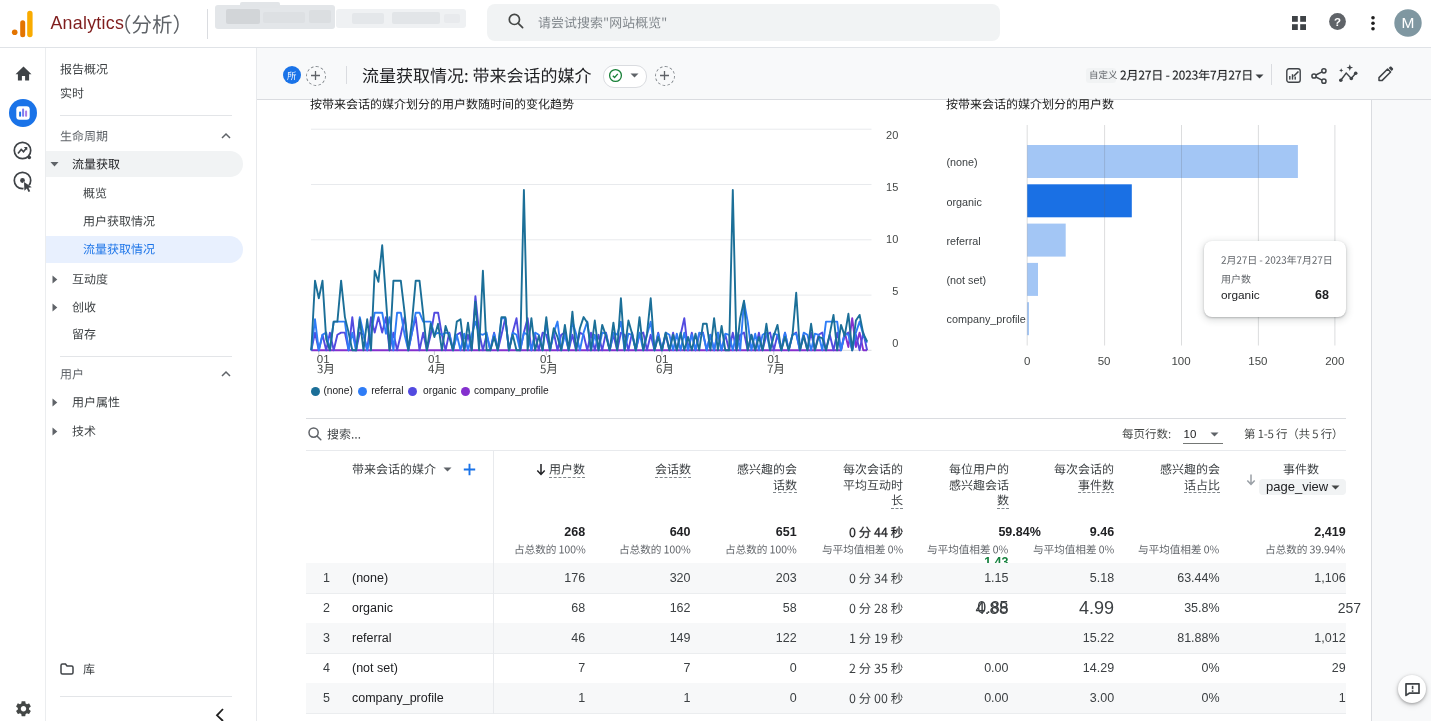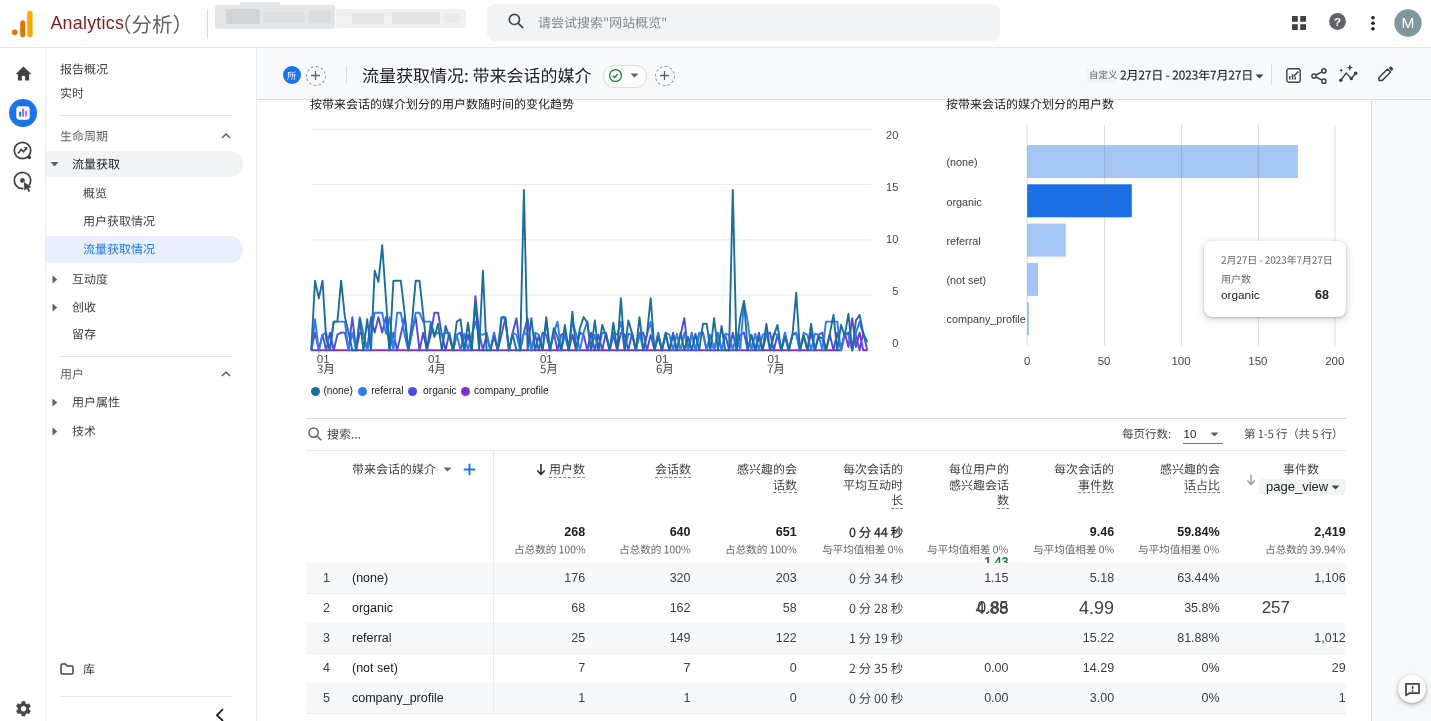--- a/index.html
+++ b/index.html
@@ -593,21 +593,21 @@
 <div style="position:absolute;left:1258.5px;top:479px;width:87px;height:16px;background:#f1f3f4;border-radius:4px;"></div>
 <div style="position:absolute;left:1266.0px;top:478.7px;font-family:Liberation Sans,sans-serif;font-size:13px;color:#202124;line-height:16.6px;white-space:pre">page_view</div>
 <svg style="position:absolute;left:1331px;top:485px;overflow:visible" width="9" height="5" viewBox="0 0 9 5">
     <path d="M0.5 0.5h8L4.5 4.6z" fill="#444746"></path>
   </svg>
 <div style="position:absolute;left:185.2px;top:523.0px;width:400px;text-align:right;font-family:Liberation Sans,sans-serif;font-size:12.5px;font-weight:700;color:#202124;line-height:18.0px;white-space:pre">268</div>
 <div style="position:absolute;left:290.5px;top:523.0px;width:400px;text-align:right;font-family:Liberation Sans,sans-serif;font-size:12.5px;font-weight:700;color:#202124;line-height:18.0px;white-space:pre">640</div>
 <div style="position:absolute;left:396.6px;top:523.0px;width:400px;text-align:right;font-family:Liberation Sans,sans-serif;font-size:12.5px;font-weight:700;color:#202124;line-height:18.0px;white-space:pre">651</div>
 <div style="position:absolute;left:608.5px;top:553px;width:400px;text-align:right;font-family:Liberation Sans,sans-serif;font-size:12.5px;font-weight:700;color:#15803d;line-height:18.0px;white-space:pre">1.43</div>
 <div style="position:absolute;left:714.1px;top:523.0px;width:400px;text-align:right;font-family:Liberation Sans,sans-serif;font-size:12.5px;font-weight:700;color:#202124;line-height:18.0px;white-space:pre">9.46</div>
-<div style="position:absolute;left:819.6px;top:523.0px;width:400px;text-align:right;font-family:Liberation Sans,sans-serif;font-size:12.5px;font-weight:700;color:#202124;line-height:18.0px;white-space:pre">59.84%</div>
+<div style="position:absolute;left:819.6px;top:523.0px;width:400px;text-align:center;font-family:Liberation Sans,sans-serif;font-size:12.5px;font-weight:700;color:#202124;line-height:18.0px;white-space:pre">59.84%</div>
 <div style="position:absolute;left:945.6px;top:523.0px;width:400px;text-align:right;font-family:Liberation Sans,sans-serif;font-size:12.5px;font-weight:700;color:#202124;line-height:18.0px;white-space:pre">2,419</div>
 <div style="position:absolute;left:848.8px;top:525.8px;line-height:0"><svg width="54.2" height="12.5" viewBox="0 0 4337 1000" style="overflow:visible;" fill="#202124" stroke="#202124" stroke-width="22">
       <path transform="translate(0,880)" d="M278 13C417 13 506 -113 506 -369C506 -623 417 -746 278 -746C138 -746 50 -623 50 -369C50 -113 138 13 278 13ZM278 -61C195 -61 138 -154 138 -369C138 -583 195 -674 278 -674C361 -674 418 -583 418 -369C418 -154 361 -61 278 -61Z"></path>
       <path transform="translate(779,880)" d="M673 -822 604 -794C675 -646 795 -483 900 -393C915 -413 942 -441 961 -456C857 -534 735 -687 673 -822ZM324 -820C266 -667 164 -528 44 -442C62 -428 95 -399 108 -384C135 -406 161 -430 187 -457V-388H380C357 -218 302 -59 65 19C82 35 102 64 111 83C366 -9 432 -190 459 -388H731C720 -138 705 -40 680 -14C670 -4 658 -2 637 -2C614 -2 552 -2 487 -8C501 13 510 45 512 67C575 71 636 72 670 69C704 66 727 59 748 34C783 -5 796 -119 811 -426C812 -436 812 -462 812 -462H192C277 -553 352 -670 404 -798Z"></path>
       <path transform="translate(2003,880)" d="M340 0H426V-202H524V-275H426V-733H325L20 -262V-202H340ZM340 -275H115L282 -525C303 -561 323 -598 341 -633H345C343 -596 340 -536 340 -500Z"></path>
       <path transform="translate(2558,880)" d="M340 0H426V-202H524V-275H426V-733H325L20 -262V-202H340ZM340 -275H115L282 -525C303 -561 323 -598 341 -633H345C343 -596 340 -536 340 -500Z"></path>
       <path transform="translate(3337,880)" d="M493 -670C478 -561 452 -445 416 -368C433 -362 465 -347 479 -337C515 -418 545 -540 563 -657ZM775 -662C822 -576 869 -462 887 -387L955 -412C936 -487 889 -598 839 -684ZM839 -351C766 -154 609 -41 360 11C376 28 393 57 401 77C664 14 830 -112 909 -329ZM633 -840V-221H705V-840ZM372 -826C297 -793 165 -763 53 -745C61 -729 71 -704 74 -687C117 -693 164 -700 210 -709V-558H43V-488H201C161 -373 93 -243 30 -172C42 -154 60 -124 68 -103C118 -164 170 -263 210 -363V78H284V-385C317 -336 355 -274 371 -242L416 -301C397 -328 311 -439 284 -468V-488H425V-558H284V-725C333 -737 380 -751 418 -766Z"></path>
     </svg></div>
 <div style="position:absolute;left:513.5px;top:543.9px;line-height:0"><svg width="71.7" height="10.7" viewBox="0 0 6702 1000" style="overflow:visible;" fill="#5f6368">
       <path transform="translate(0,880)" d="M155 -382V79H228V16H768V74H844V-382H522V-582H926V-652H522V-840H446V-382ZM228 -55V-311H768V-55Z"></path>
@@ -712,33 +712,33 @@
     </svg></div>
 <div style="position:absolute;left:306px;top:622.5px;width:1040px;height:1px;background:#ebedef"></div>
 <div style="position:absolute;left:-70.0px;top:599.0px;width:400px;text-align:right;z-index:2;font-family:Liberation Sans,sans-serif;font-size:12.5px;color:#3c4043;line-height:18.0px;white-space:pre">2</div>
 <div style="position:absolute;left:352.0px;top:599.0px;z-index:2;font-family:Liberation Sans,sans-serif;font-size:12.5px;color:#202124;line-height:18.0px;white-space:pre">organic</div>
 <div style="position:absolute;left:185.2px;top:599.0px;width:400px;text-align:right;z-index:2;font-family:Liberation Sans,sans-serif;font-size:12.5px;color:#3c4043;line-height:18.0px;white-space:pre">68</div>
 <div style="position:absolute;left:290.5px;top:599.0px;width:400px;text-align:right;z-index:2;font-family:Liberation Sans,sans-serif;font-size:12.5px;color:#3c4043;line-height:18.0px;white-space:pre">162</div>
 <div style="position:absolute;left:396.6px;top:599.0px;width:400px;text-align:right;z-index:2;font-family:Liberation Sans,sans-serif;font-size:12.5px;color:#3c4043;line-height:18.0px;white-space:pre">58</div>
 <div style="position:absolute;left:608.5px;top:599.0px;width:400px;text-align:right;z-index:2;font-family:Liberation Sans,sans-serif;font-size:16px;color:#3c4043;line-height:18.0px;white-space:pre">0.85</div>
 <div style="position:absolute;left:714.1px;top:599.0px;width:400px;text-align:right;z-index:2;font-family:Liberation Sans,sans-serif;font-size:18px;color:#3c4043;line-height:18.0px;white-space:pre">4.99</div>
 <div style="position:absolute;left:819.6px;top:599.0px;width:400px;text-align:right;z-index:2;font-family:Liberation Sans,sans-serif;font-size:12.5px;color:#3c4043;line-height:18.0px;white-space:pre">35.8%</div>
-<div style="position:absolute;left:890px;top:599.0px;width:400px;text-align:right;z-index:2;font-family:Liberation Sans,sans-serif;font-size:17px;color:#3c4043;line-height:18.0px;white-space:pre">257</div>
+<div style="position:absolute;left:961px;top:599.0px;width:400px;text-align:right;z-index:2;font-family:Liberation Sans,sans-serif;font-size:14px;color:#3c4043;line-height:18.0px;white-space:pre">257</div>
 <div style="position:absolute;left:848.8px;top:601.8px;z-index:2;line-height:0"><svg width="54.2" height="12.5" viewBox="0 0 4337 1000" style="overflow:visible;" fill="#3c4043">
       <path transform="translate(0,880)" d="M278 13C417 13 506 -113 506 -369C506 -623 417 -746 278 -746C138 -746 50 -623 50 -369C50 -113 138 13 278 13ZM278 -61C195 -61 138 -154 138 -369C138 -583 195 -674 278 -674C361 -674 418 -583 418 -369C418 -154 361 -61 278 -61Z"></path>
       <path transform="translate(779,880)" d="M673 -822 604 -794C675 -646 795 -483 900 -393C915 -413 942 -441 961 -456C857 -534 735 -687 673 -822ZM324 -820C266 -667 164 -528 44 -442C62 -428 95 -399 108 -384C135 -406 161 -430 187 -457V-388H380C357 -218 302 -59 65 19C82 35 102 64 111 83C366 -9 432 -190 459 -388H731C720 -138 705 -40 680 -14C670 -4 658 -2 637 -2C614 -2 552 -2 487 -8C501 13 510 45 512 67C575 71 636 72 670 69C704 66 727 59 748 34C783 -5 796 -119 811 -426C812 -436 812 -462 812 -462H192C277 -553 352 -670 404 -798Z"></path>
       <path transform="translate(2003,880)" d="M44 0H505V-79H302C265 -79 220 -75 182 -72C354 -235 470 -384 470 -531C470 -661 387 -746 256 -746C163 -746 99 -704 40 -639L93 -587C134 -636 185 -672 245 -672C336 -672 380 -611 380 -527C380 -401 274 -255 44 -54Z"></path>
       <path transform="translate(2558,880)" d="M280 13C417 13 509 -70 509 -176C509 -277 450 -332 386 -369V-374C429 -408 483 -474 483 -551C483 -664 407 -744 282 -744C168 -744 81 -669 81 -558C81 -481 127 -426 180 -389V-385C113 -349 46 -280 46 -182C46 -69 144 13 280 13ZM330 -398C243 -432 164 -471 164 -558C164 -629 213 -676 281 -676C359 -676 405 -619 405 -546C405 -492 379 -442 330 -398ZM281 -55C193 -55 127 -112 127 -190C127 -260 169 -318 228 -356C332 -314 422 -278 422 -179C422 -106 366 -55 281 -55Z"></path>
       <path transform="translate(3337,880)" d="M493 -670C478 -561 452 -445 416 -368C433 -362 465 -347 479 -337C515 -418 545 -540 563 -657ZM775 -662C822 -576 869 -462 887 -387L955 -412C936 -487 889 -598 839 -684ZM839 -351C766 -154 609 -41 360 11C376 28 393 57 401 77C664 14 830 -112 909 -329ZM633 -840V-221H705V-840ZM372 -826C297 -793 165 -763 53 -745C61 -729 71 -704 74 -687C117 -693 164 -700 210 -709V-558H43V-488H201C161 -373 93 -243 30 -172C42 -154 60 -124 68 -103C118 -164 170 -263 210 -363V78H284V-385C317 -336 355 -274 371 -242L416 -301C397 -328 311 -439 284 -468V-488H425V-558H284V-725C333 -737 380 -751 418 -766Z"></path>
     </svg></div>
 <div style="position:absolute;left:306px;top:623px;width:1040px;height:30px;background:#f7f8f9;border-radius:0;"></div>
 <div style="position:absolute;left:306px;top:652.5px;width:1040px;height:1px;background:#ebedef"></div>
 <div style="position:absolute;left:-70.0px;top:629.0px;width:400px;text-align:right;z-index:2;font-family:Liberation Sans,sans-serif;font-size:12.5px;color:#3c4043;line-height:18.0px;white-space:pre">3</div>
 <div style="position:absolute;left:352.0px;top:629.0px;z-index:2;font-family:Liberation Sans,sans-serif;font-size:12.5px;color:#202124;line-height:18.0px;white-space:pre">referral</div>
-<div style="position:absolute;left:185.2px;top:629.0px;width:400px;text-align:right;z-index:2;font-family:Liberation Sans,sans-serif;font-size:12.5px;color:#3c4043;line-height:18.0px;white-space:pre">25</div>
+<div style="position:absolute;left:185.2px;top:629.0px;width:400px;text-align:right;z-index:2;font-family:Liberation Sans,sans-serif;font-size:12.5px;color:#3c4043;line-height:18.0px;white-space:pre">46</div>
 <div style="position:absolute;left:290.5px;top:629.0px;width:400px;text-align:right;z-index:2;font-family:Liberation Sans,sans-serif;font-size:12.5px;color:#3c4043;line-height:18.0px;white-space:pre">149</div>
 <div style="position:absolute;left:396.6px;top:629.0px;width:400px;text-align:right;z-index:2;font-family:Liberation Sans,sans-serif;font-size:12.5px;color:#3c4043;line-height:18.0px;white-space:pre">122</div>
 <div style="position:absolute;left:608.5px;top:600px;width:400px;text-align:right;z-index:2;font-family:Liberation Sans,sans-serif;font-size:17px;color:#3c4043;line-height:18.0px;white-space:pre">4.88</div>
 <div style="position:absolute;left:714.1px;top:629.0px;width:400px;text-align:right;z-index:2;font-family:Liberation Sans,sans-serif;font-size:12.5px;color:#3c4043;line-height:18.0px;white-space:pre">15.22</div>
 <div style="position:absolute;left:819.6px;top:629.0px;width:400px;text-align:right;z-index:2;font-family:Liberation Sans,sans-serif;font-size:12.5px;color:#3c4043;line-height:18.0px;white-space:pre">81.88%</div>
 <div style="position:absolute;left:945.6px;top:629.0px;width:400px;text-align:right;z-index:2;font-family:Liberation Sans,sans-serif;font-size:12.5px;color:#3c4043;line-height:18.0px;white-space:pre">1,012</div>
 <div style="position:absolute;left:848.8px;top:631.8px;z-index:2;line-height:0"><svg width="54.2" height="12.5" viewBox="0 0 4337 1000" style="overflow:visible;" fill="#3c4043">
       <path transform="translate(0,880)" d="M88 0H490V-76H343V-733H273C233 -710 186 -693 121 -681V-623H252V-76H88Z"></path>
       <path transform="translate(779,880)" d="M673 -822 604 -794C675 -646 795 -483 900 -393C915 -413 942 -441 961 -456C857 -534 735 -687 673 -822ZM324 -820C266 -667 164 -528 44 -442C62 -428 95 -399 108 -384C135 -406 161 -430 187 -457V-388H380C357 -218 302 -59 65 19C82 35 102 64 111 83C366 -9 432 -190 459 -388H731C720 -138 705 -40 680 -14C670 -4 658 -2 637 -2C614 -2 552 -2 487 -8C501 13 510 45 512 67C575 71 636 72 670 69C704 66 727 59 748 34C783 -5 796 -119 811 -426C812 -436 812 -462 812 -462H192C277 -553 352 -670 404 -798Z"></path>
       <path transform="translate(2003,880)" d="M88 0H490V-76H343V-733H273C233 -710 186 -693 121 -681V-623H252V-76H88Z"></path>

